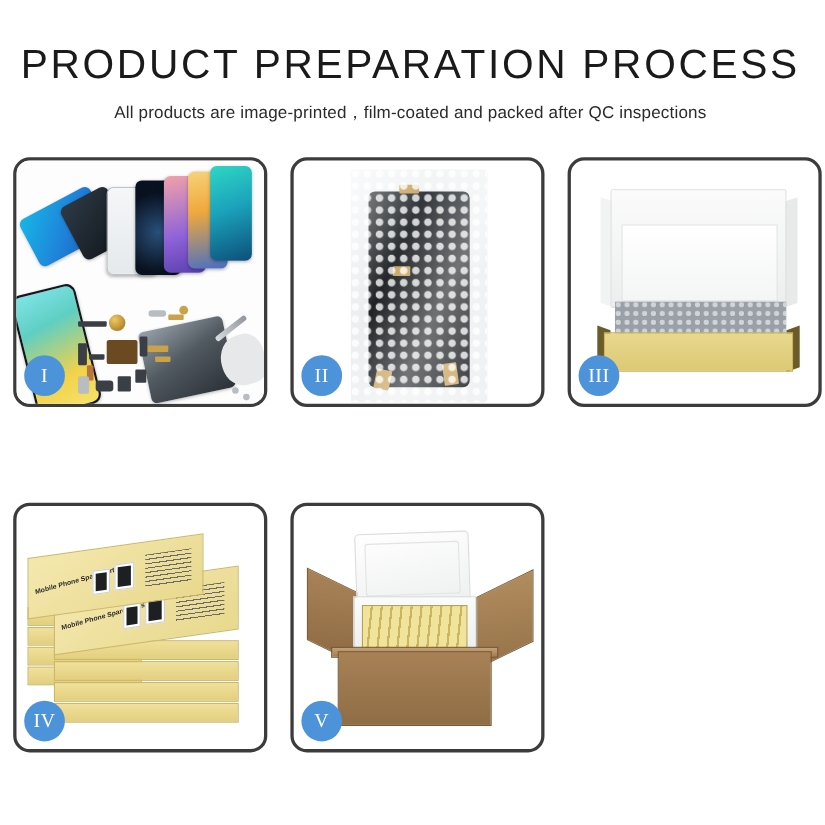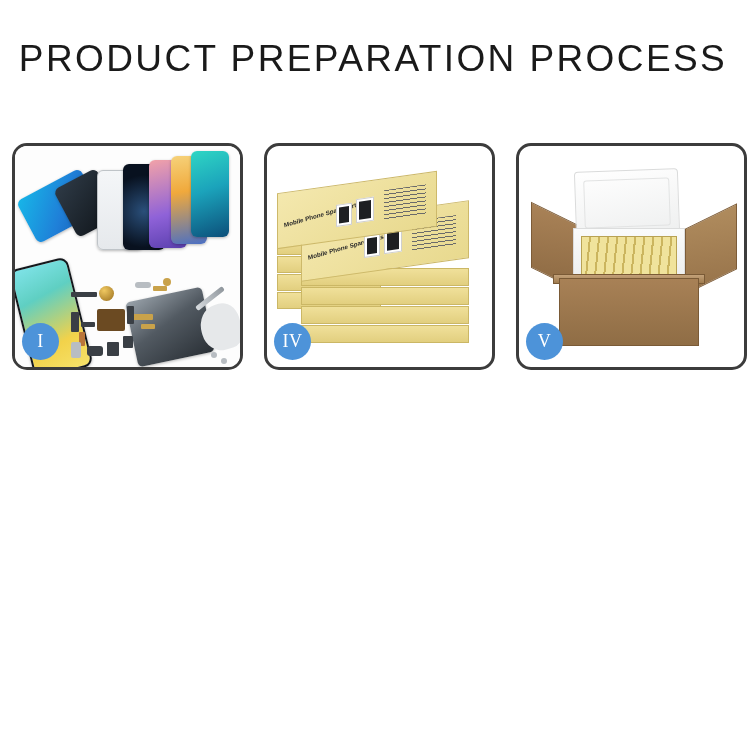--- a/index.html
+++ b/index.html
@@ -394,20 +394,21 @@
     background: rgba(150,122,86,.55);
   }
 </style>
 </head>
 <body>
 
 <div class="page">
 
   <div class="header">
     <div class="title">PRODUCT PREPARATION PROCESS</div>
+    <div class="subtitle">All products are image-printed，film-coated and packed after QC inspections</div>
   </div>
 
   <div class="grid">
 
     <div class="panel">
       <div class="panel-art">
         <div class="p1-bg"></div>
         <div class="phone ph-a"></div>
         <div class="phone ph-a2"></div>
         <div class="phone ph-b"></div>
@@ -434,21 +435,47 @@
         <div class="chip gold" style="left:126px;top:178px;width:14px;height:5px;"></div>
         <div class="chip" style="left:112px;top:160px;width:7px;height:18px;"></div>
         <div class="p1-tool"></div>
         <div class="p1-hand"></div>
         <div class="chip silver" style="left:196px;top:206px;width:6px;height:6px;border-radius:50%;"></div>
         <div class="chip silver" style="left:206px;top:212px;width:6px;height:6px;border-radius:50%;"></div>
       </div>
       <div class="badge">I</div>
     </div>
 
-
+    <div class="panel">
+      <div class="panel-art">
+        <div class="p2-wrap"></div>
+        <div class="p2-screen"></div>
+        <div class="p2-tape" style="left:96px;top:22px;width:18px;height:8px;"></div>
+        <div class="p2-tape" style="left:90px;top:96px;width:16px;height:9px;"></div>
+        <div class="p2-tape" style="left:74px;top:190px;width:14px;height:18px;transform:rotate(12deg);"></div>
+        <div class="p2-tape" style="left:136px;top:184px;width:13px;height:20px;transform:rotate(-8deg);"></div>
+        <div class="p2-bubbles"></div>
+        <div class="p2-sheen"></div>
+      </div>
+      <div class="badge">II</div>
+    </div>
+
+    <div class="panel">
+      <div class="panel-art">
+        <div class="p3-lid-l"></div>
+        <div class="p3-lid-r"></div>
+        <div class="p3-lid"></div>
+        <div class="p3-foam"></div>
+        <div class="p3-bubble-strip"></div>
+        <div class="p3-front-l"></div>
+        <div class="p3-front-r"></div>
+        <div class="p3-front"></div>
+      </div>
+      <div class="badge">III</div>
+    </div>
 
     <div class="panel">
       <div class="panel-art p4-stack">
 
         <div class="p4-box" style="left:10px;top:92px;width:104px;height:17px;"></div>
         <div class="p4-box" style="left:10px;top:110px;width:104px;height:17px;"></div>
         <div class="p4-box" style="left:10px;top:128px;width:104px;height:17px;"></div>
         <div class="p4-box" style="left:10px;top:146px;width:104px;height:17px;"></div>
 
         <div class="p4-box" style="left:34px;top:122px;width:168px;height:18px;"></div>

